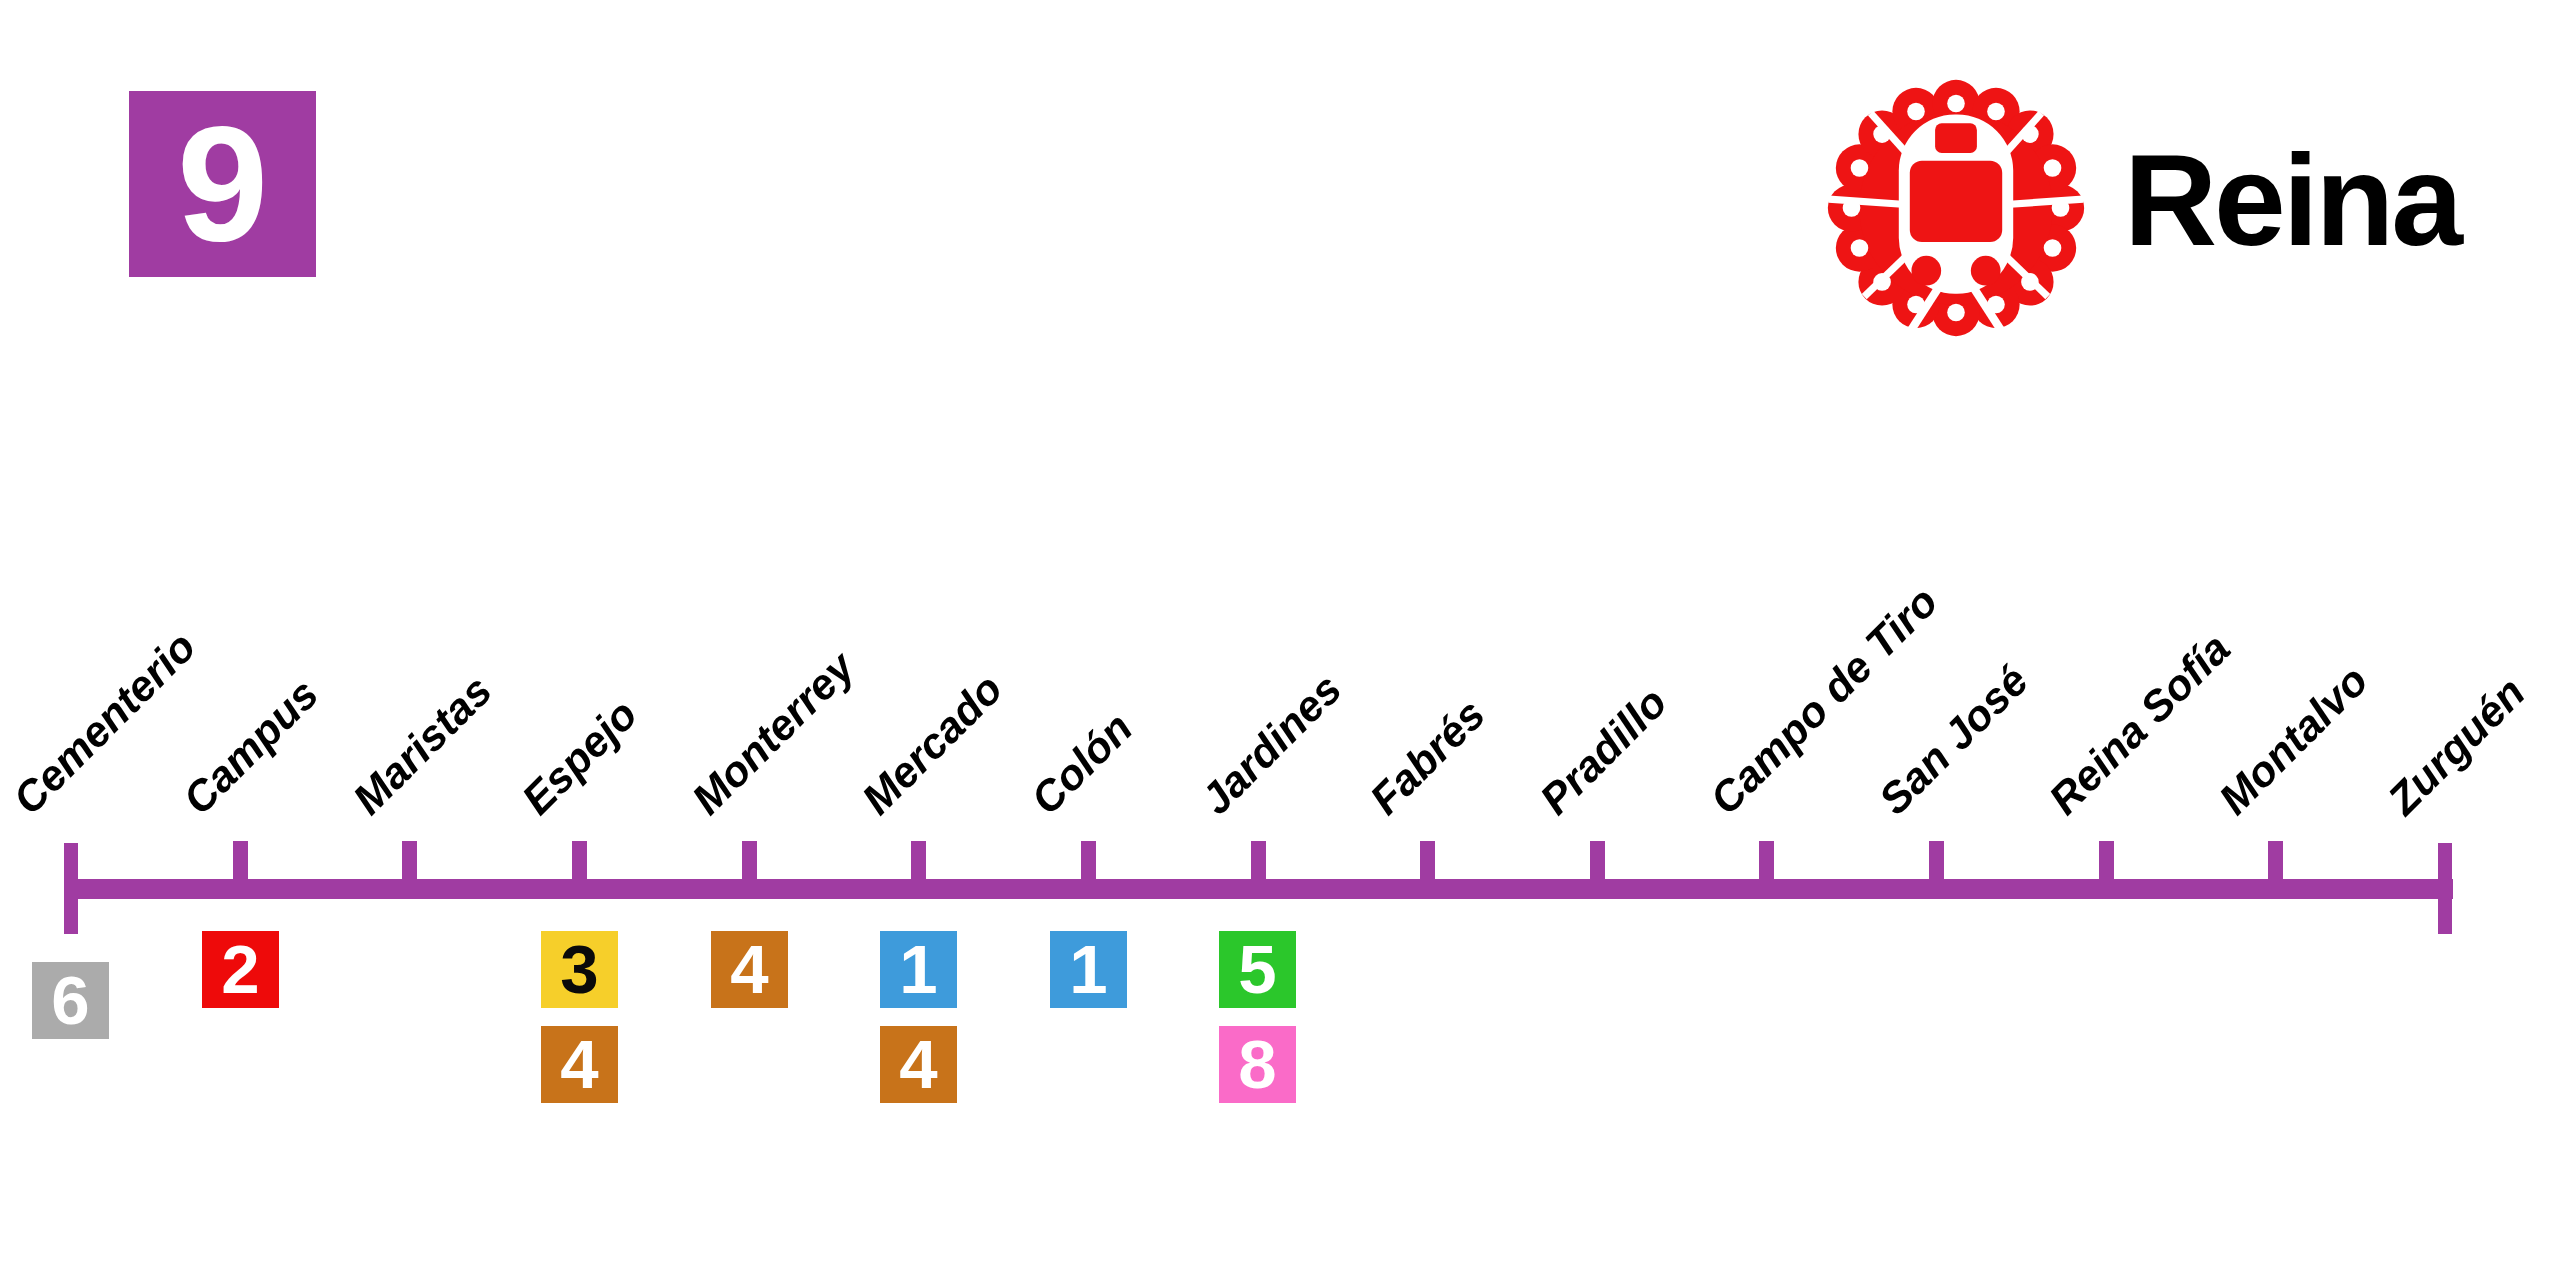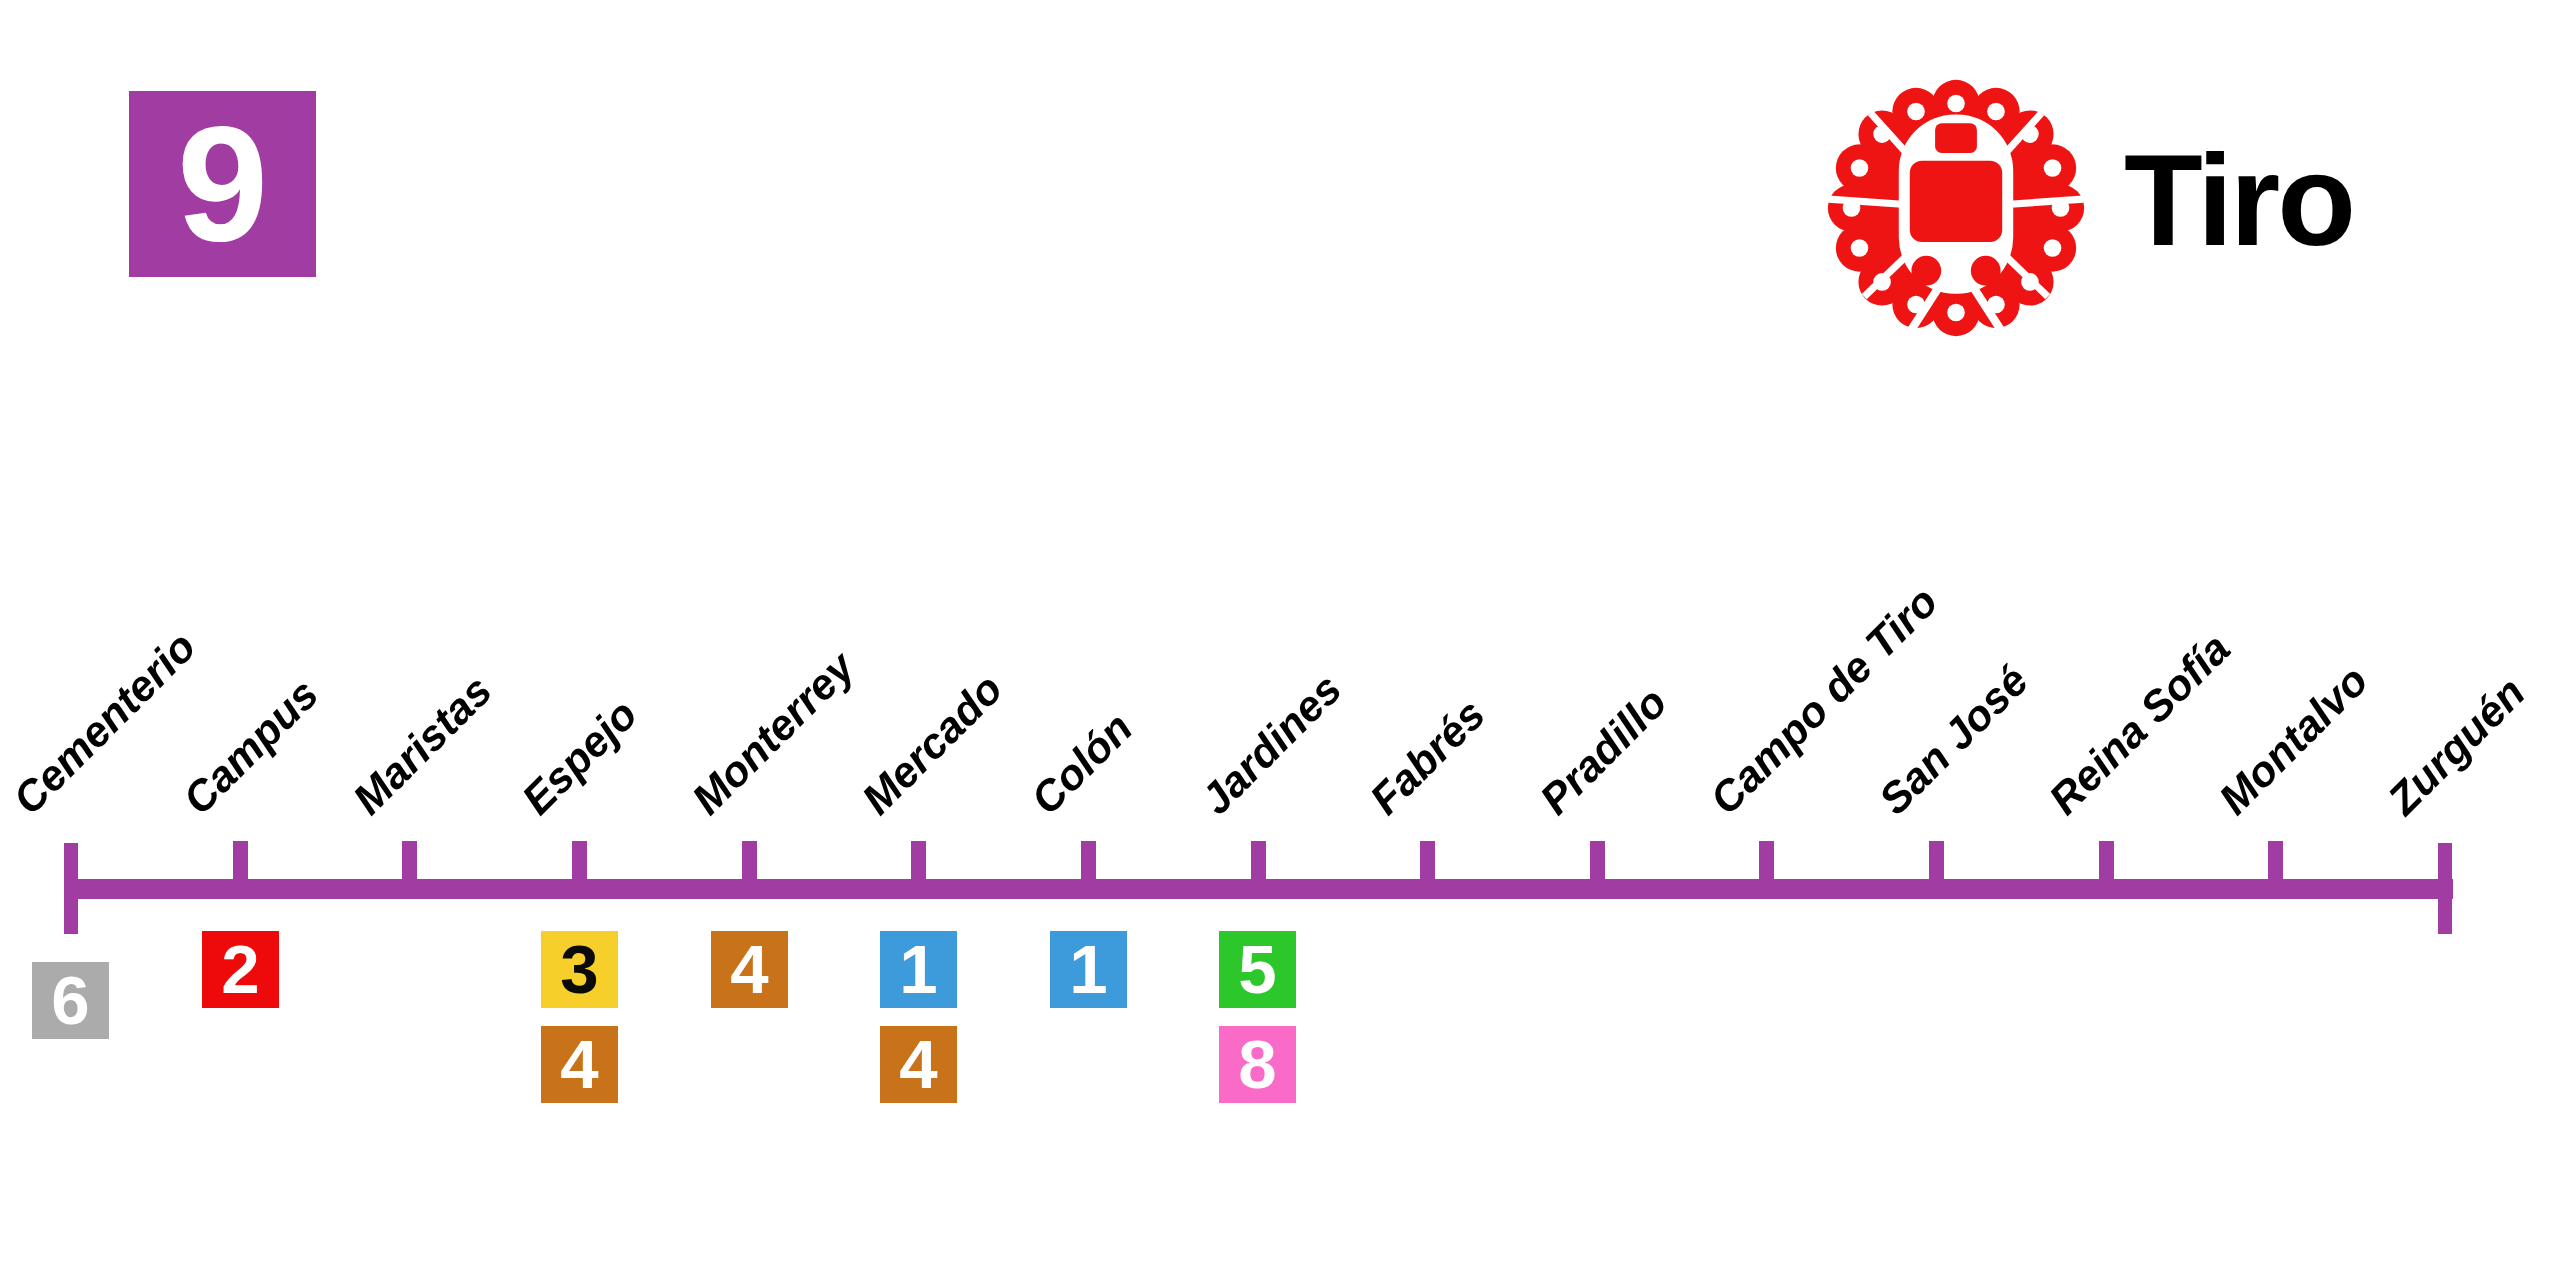--- a/index.html
+++ b/index.html
@@ -112,21 +112,21 @@
       <line x1="30" y1="142" x2="90" y2="235"></line>
     </g>
     <g fill="var(--logo-red)">
       <rect x="-38" y="-154" width="76" height="54" rx="12"></rect>
       <rect x="-84" y="-86" width="168" height="148" rx="22"></rect>
       <circle cx="-54" cy="114" r="27"></circle>
       <circle cx="54" cy="114" r="27"></circle>
     </g>
   </svg>
 
-  <div class="brand-name">Tiro</div>
+  <div class="brand-name">Reina</div>
 
   <div class="track"></div>
 
   <div id="stations">
       <div class="tick terminal" style="left: 64px;"></div>
       <div class="station-label" style="left: 36px; bottom: 466px;">Cementerio</div>
       <div class="badge" style="left: 32px; top: 962px; background: rgb(171, 171, 171); color: rgb(255, 255, 255);">6</div>
       <div class="tick" style="left: 233px;"></div>
       <div class="station-label" style="left: 206px; bottom: 466px;">Campus</div>
       <div class="badge" style="left: 202px; top: 931px; background: rgb(238, 10, 10); color: rgb(255, 255, 255);">2</div>

